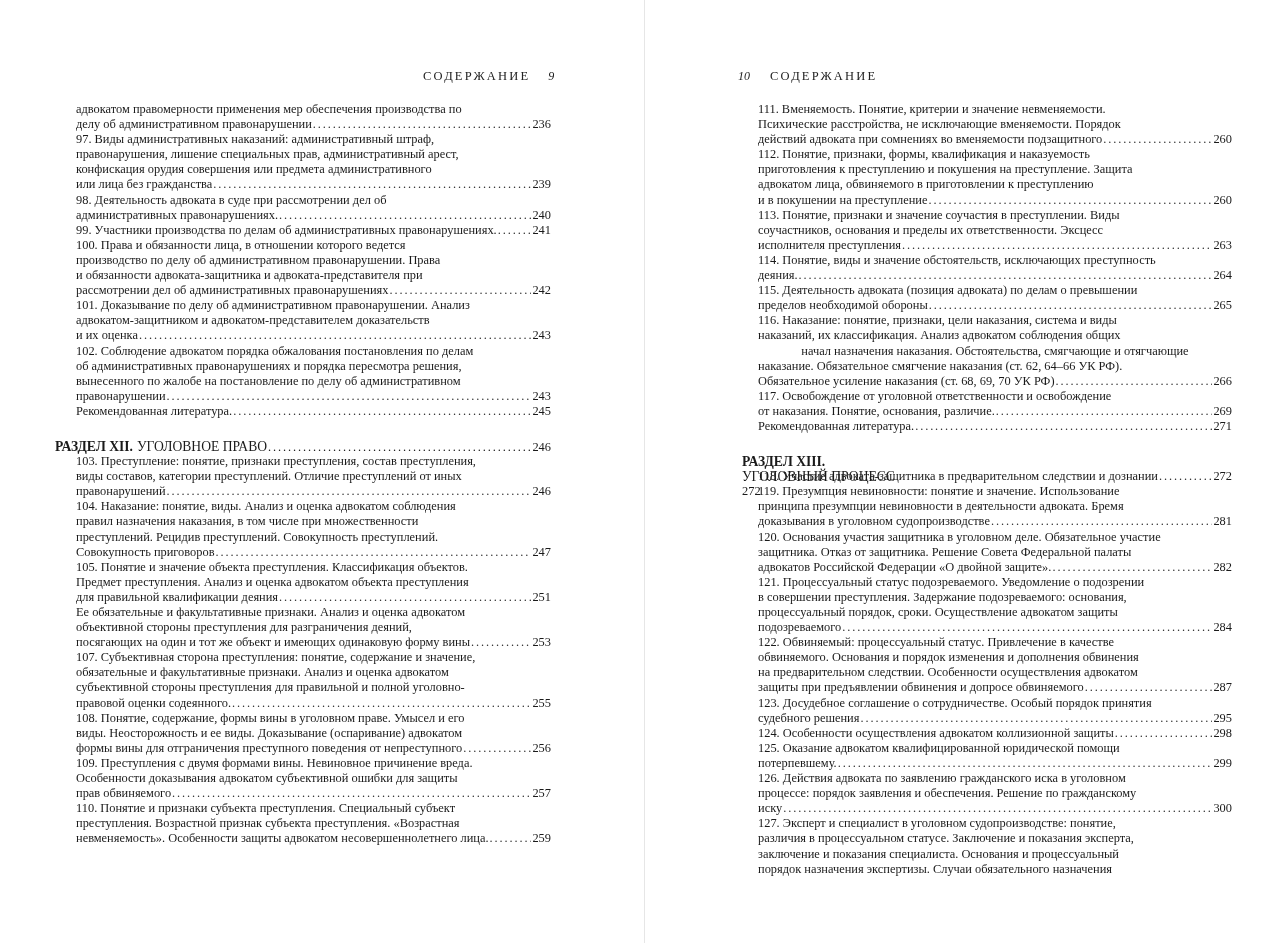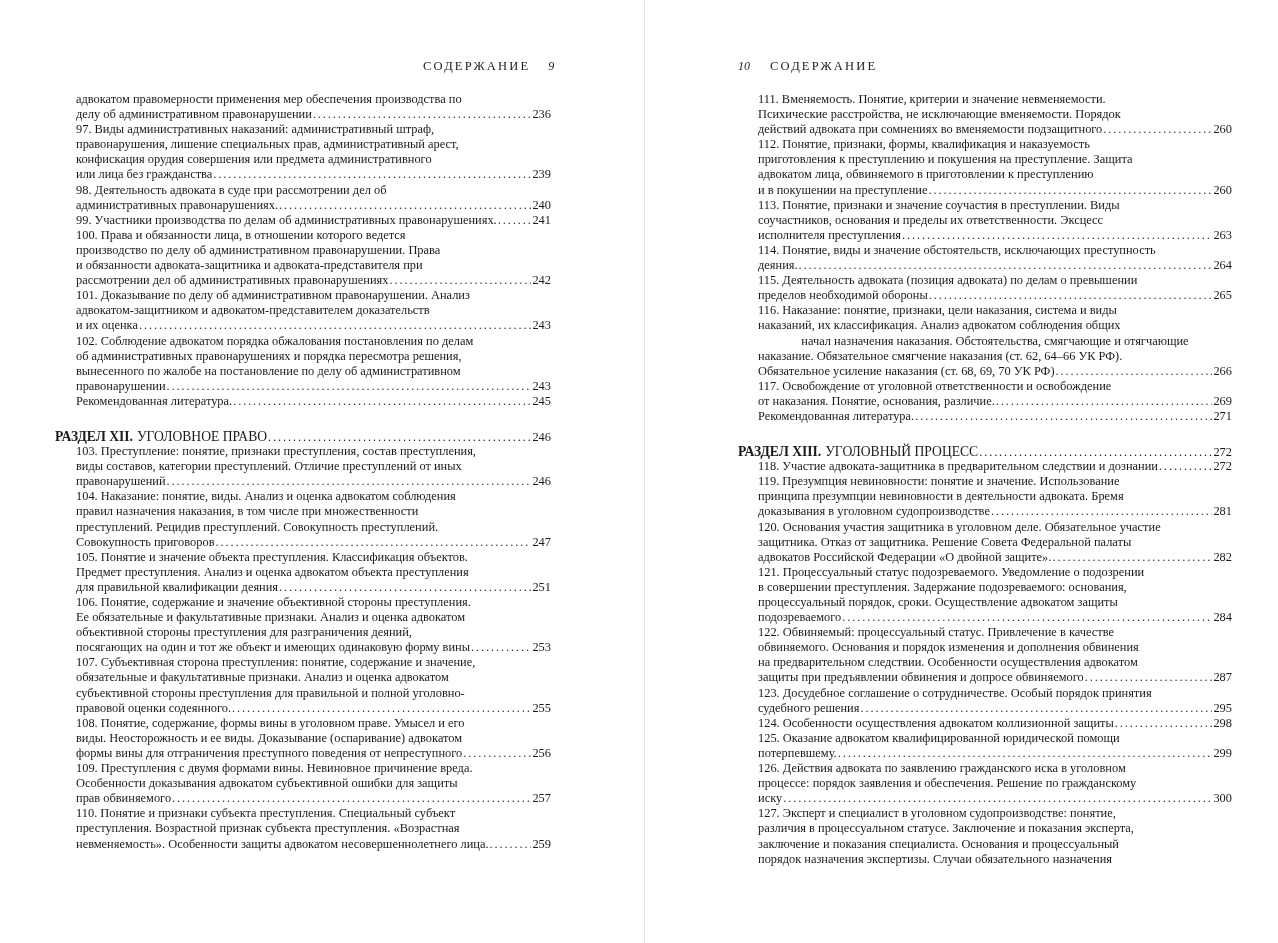--- a/index.html
+++ b/index.html
@@ -1,21 +1,21 @@
 <!DOCTYPE html>
 <html><head>
 <meta charset="utf-8">
 <style>
   html, body { margin: 0; padding: 0; }
   body {
     width: 1278px; height: 943px; background: #ffffff; position: relative; overflow: hidden;
     font-family: "Liberation Serif", "DejaVu Serif", serif; color: #1a1a1a;
   }
   .divider { position: absolute; left: 644px; top: 0; width: 1px; height: 943px; background: #e6e6e6; }
-  .page { position: absolute; top: 1px; height: 673px; }
+  .page { position: absolute; top: 11px; height: 673px; }
   .page.left { left: 0; width: 644px; }
   .page.right { left: 645px; width: 633px; }
   .running-head { position: absolute; top: 58px; font-size: 12.5px; letter-spacing: 2.2px; color: #222; }
   .running-head .pnum { font-style: italic; letter-spacing: 0; font-size: 12px; }
   .left .running-head { left: 423px; }
   .left .running-head .pnum { margin-left: 18px; }
   .right .running-head { left: 93px; }
   .right .running-head .pnum { margin-right: 20px; }
   .toc { position: absolute; top: 91px; }
   .left .toc { left: 55px; width: 496px; }
@@ -180,23 +180,20 @@
           <span class="txt">Предмет преступления. Анализ и оценка адвокатом объекта преступления</span>
         </div>
         <div class="line indent">
           <span class="txt">для правильной квалификации деяния</span>
           <span class="leader"></span>
           <span class="pg">251</span>
         </div>
       </div>
       <div>
         <div class="line indent">
-          <span class="txt">106. Понятие, содержание и значение объективной стороны преступления.</span>
-        </div>
-        <div class="line indent">
           <span class="txt">Ее обязательные и факультативные признаки. Анализ и оценка адвокатом</span>
         </div>
         <div class="line indent">
           <span class="txt">объективной стороны преступления для разграничения деяний,</span>
         </div>
         <div class="line indent">
           <span class="txt">посягающих на один и тот же объект и имеющих одинаковую форму вины</span>
           <span class="leader"></span>
           <span class="pg">253</span>
         </div>
@@ -355,21 +352,21 @@
           <span class="pg">269</span>
         </div>
       </div>
       <div>
         <div class="line indent" style="padding-left: 20px;">
           <span class="txt">Рекомендованная литература.</span>
           <span class="leader"></span>
           <span class="pg">271</span>
         </div>
       </div>
-      <div class="section" style="margin-left: 0px; margin-bottom: 0px;">
+      <div class="section" style="margin-left: 0px; margin-bottom: 0px; flex-direction: column;">
         <span class="bold">РАЗДЕЛ XIII.</span>
         <span style="margin-left: 4px;">УГОЛОВНЫЙ ПРОЦЕСС</span>
         <span class="leader"></span>
         <span class="pg">272</span>
       </div>
       <div>
         <div class="line indent" style="padding-left: 20px;">
           <span class="txt">118. Участие адвоката-защитника в предварительном следствии и дознании</span>
           <span class="leader"></span>
           <span class="pg">272</span>

